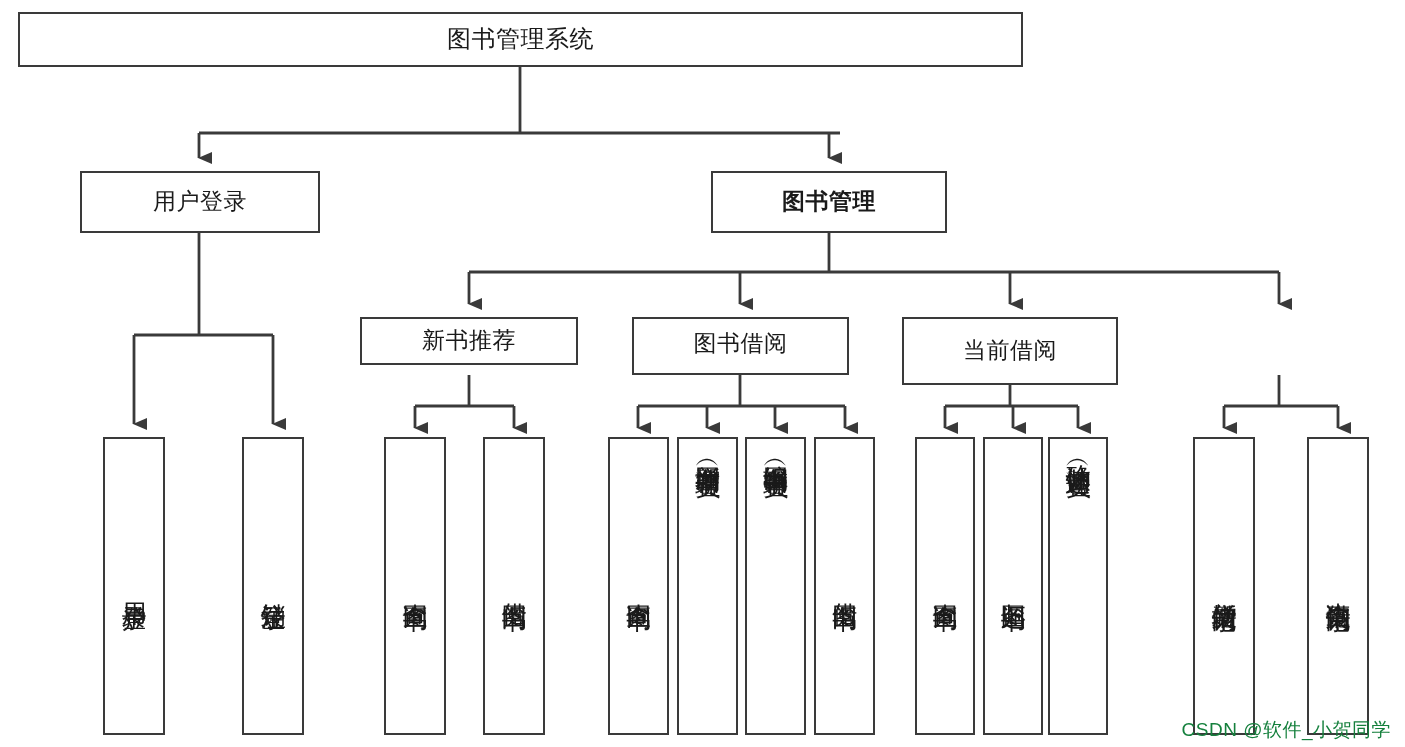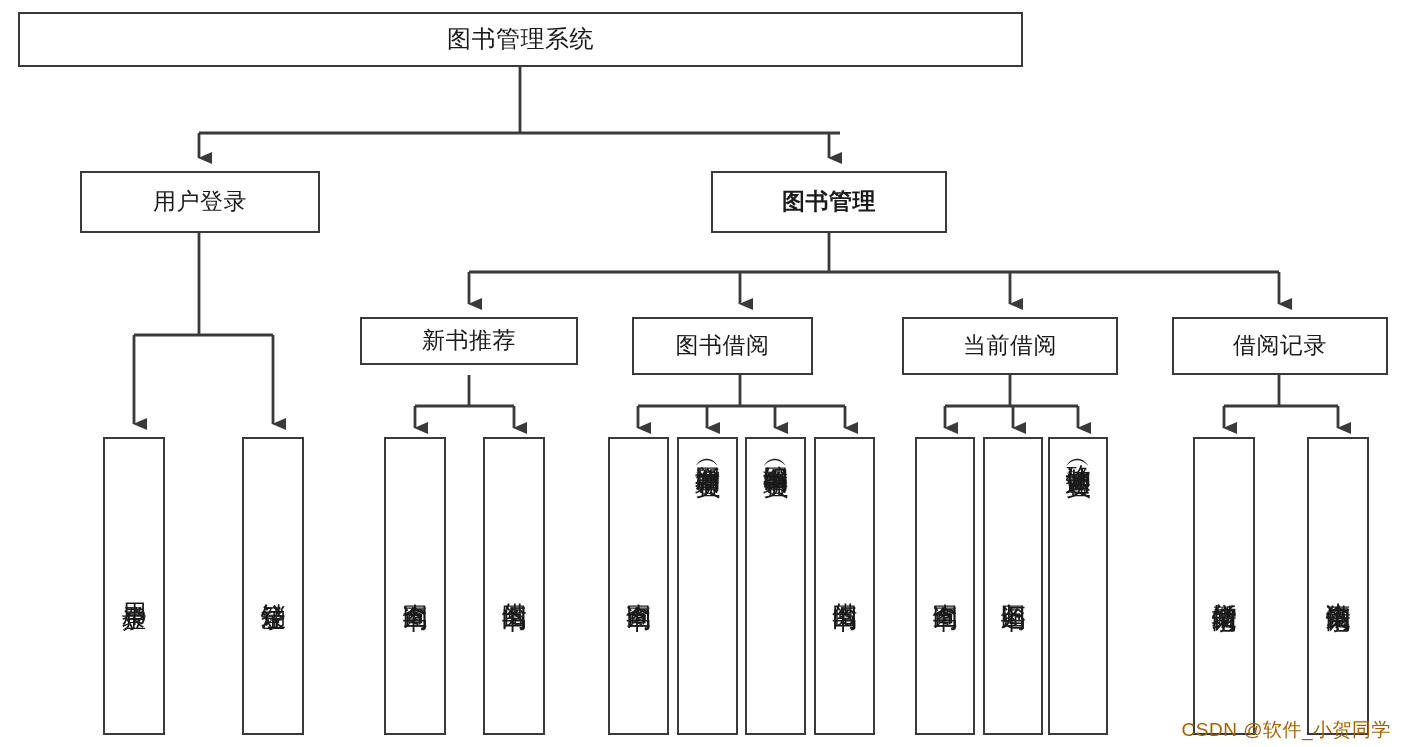--- a/index.html
+++ b/index.html
@@ -63,21 +63,21 @@
   }
   .node.vertical.centered {
     align-items: center;
     padding-top: 0;
   }
   .watermark {
     position: absolute;
     right: 14px;
     bottom: 4px;
     font-size: 19px;
-    color: #a16207;
+    color: #15803d;
     letter-spacing: 0.5px;
     z-index: 3;
     white-space: nowrap;
   }
 </style>
 </head>
 <body>
 
 <div id="canvas">
 
@@ -138,28 +138,25 @@
   <div class="node horizontal" style="left:80px; top:171px; width:240px; height:62px;">
     <span class="label">用户登录</span>
   </div>
   <div class="node horizontal" style="left:711px; top:171px; width:236px; height:62px;font-weight:bold;">
     <span class="label">图书管理</span>
   </div>
 
   <div class="node horizontal" style="left:360px; top:317px; width:218px; height:48px;">
     <span class="label">新书推荐</span>
   </div>
-  <div class="node horizontal" style="left:632px; top:317px; width:181px; height:58px;">
+  <div class="node horizontal" style="left:632px; top:317px; width:217px; height:58px;font-family:Liberation Mono, monospace;">
     <span class="label">图书借阅</span>
   </div>
-  <div class="node horizontal" style="left:902px; top:317px; width:216px; height:58px;">
+  <div class="node horizontal" style="left:902px; top:317px; width:216px; height:68px;">
     <span class="label">当前借阅</span>
-  </div>
-  <div class="node horizontal" style="left:1172px; top:317px; width:216px; height:58px;">
-    <span class="label">借阅记录</span>
   </div>
 
   <div class="node vertical centered" style="left:103px; top:437px; width:62px; height:298px;">
     <span class="label">用户登录</span>
   </div>
   <div class="node vertical centered" style="left:242px; top:437px; width:62px; height:298px;">
     <span class="label">注销登录</span>
   </div>
 
   <div class="node vertical centered" style="left:384px; top:437px; width:62px; height:298px;">

